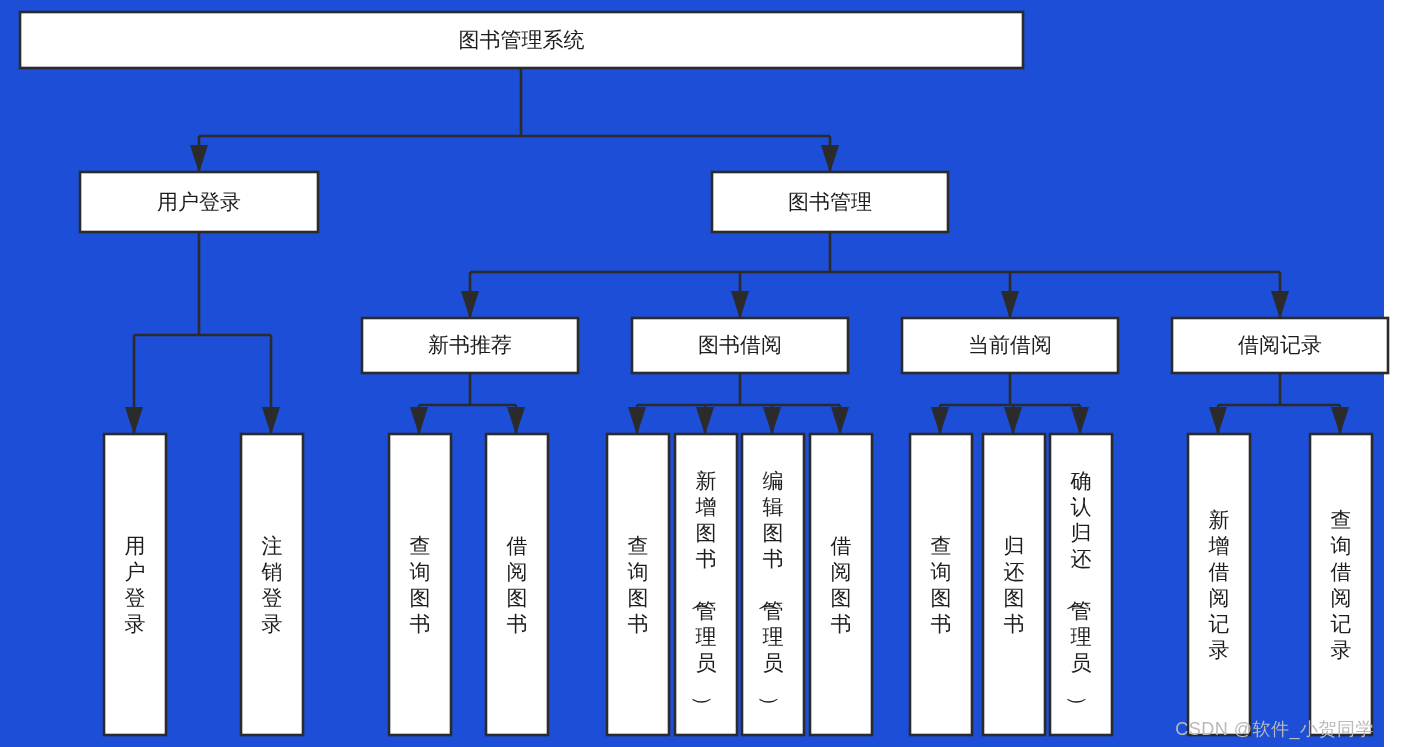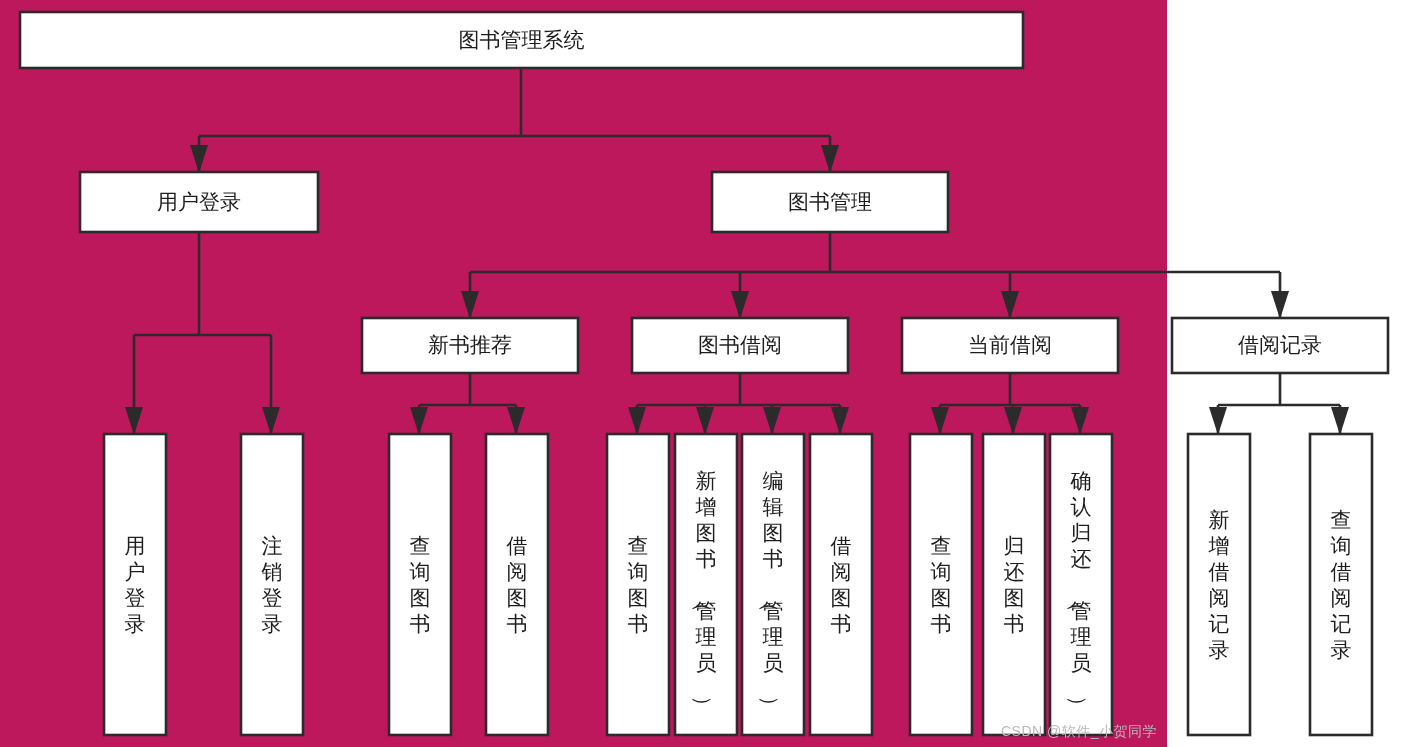--- a/index.html
+++ b/index.html
@@ -9,23 +9,23 @@
     background: #ffffff;
   }
   body {
     font-family: "Liberation Sans", "DejaVu Sans", sans-serif;
     width: 1405px;
     height: 747px;
     overflow: hidden;
   }
   #diagram-root {
     position: relative;
-    width: 1167px;
+    width: 1384px;
     height: 747px;
-    background: #be185d;
+    background: #1d4ed8;
   }
   svg.diagram-canvas {
     position: absolute;
     left: 0;
     top: 0;
     width: 1405px;
     height: 747px;
     display: block;
   }
   .node-box {
@@ -54,21 +54,21 @@
     font-family: "Liberation Sans", "DejaVu Sans", sans-serif;
     font-size: 21px;
     fill: #1d1d1d;
     text-anchor: middle;
   }
   .watermark-text {
     position: absolute;
     right: 10px;
     bottom: 6px;
     font-family: "Liberation Sans", "DejaVu Sans", sans-serif;
-    font-size: 14px;
+    font-size: 18px;
     color: #b9b9b9;
     letter-spacing: 0.5px;
     white-space: nowrap;
     user-select: none;
   }
 </style>
 </head>
 <body>
 
 <div id="diagram-root">

